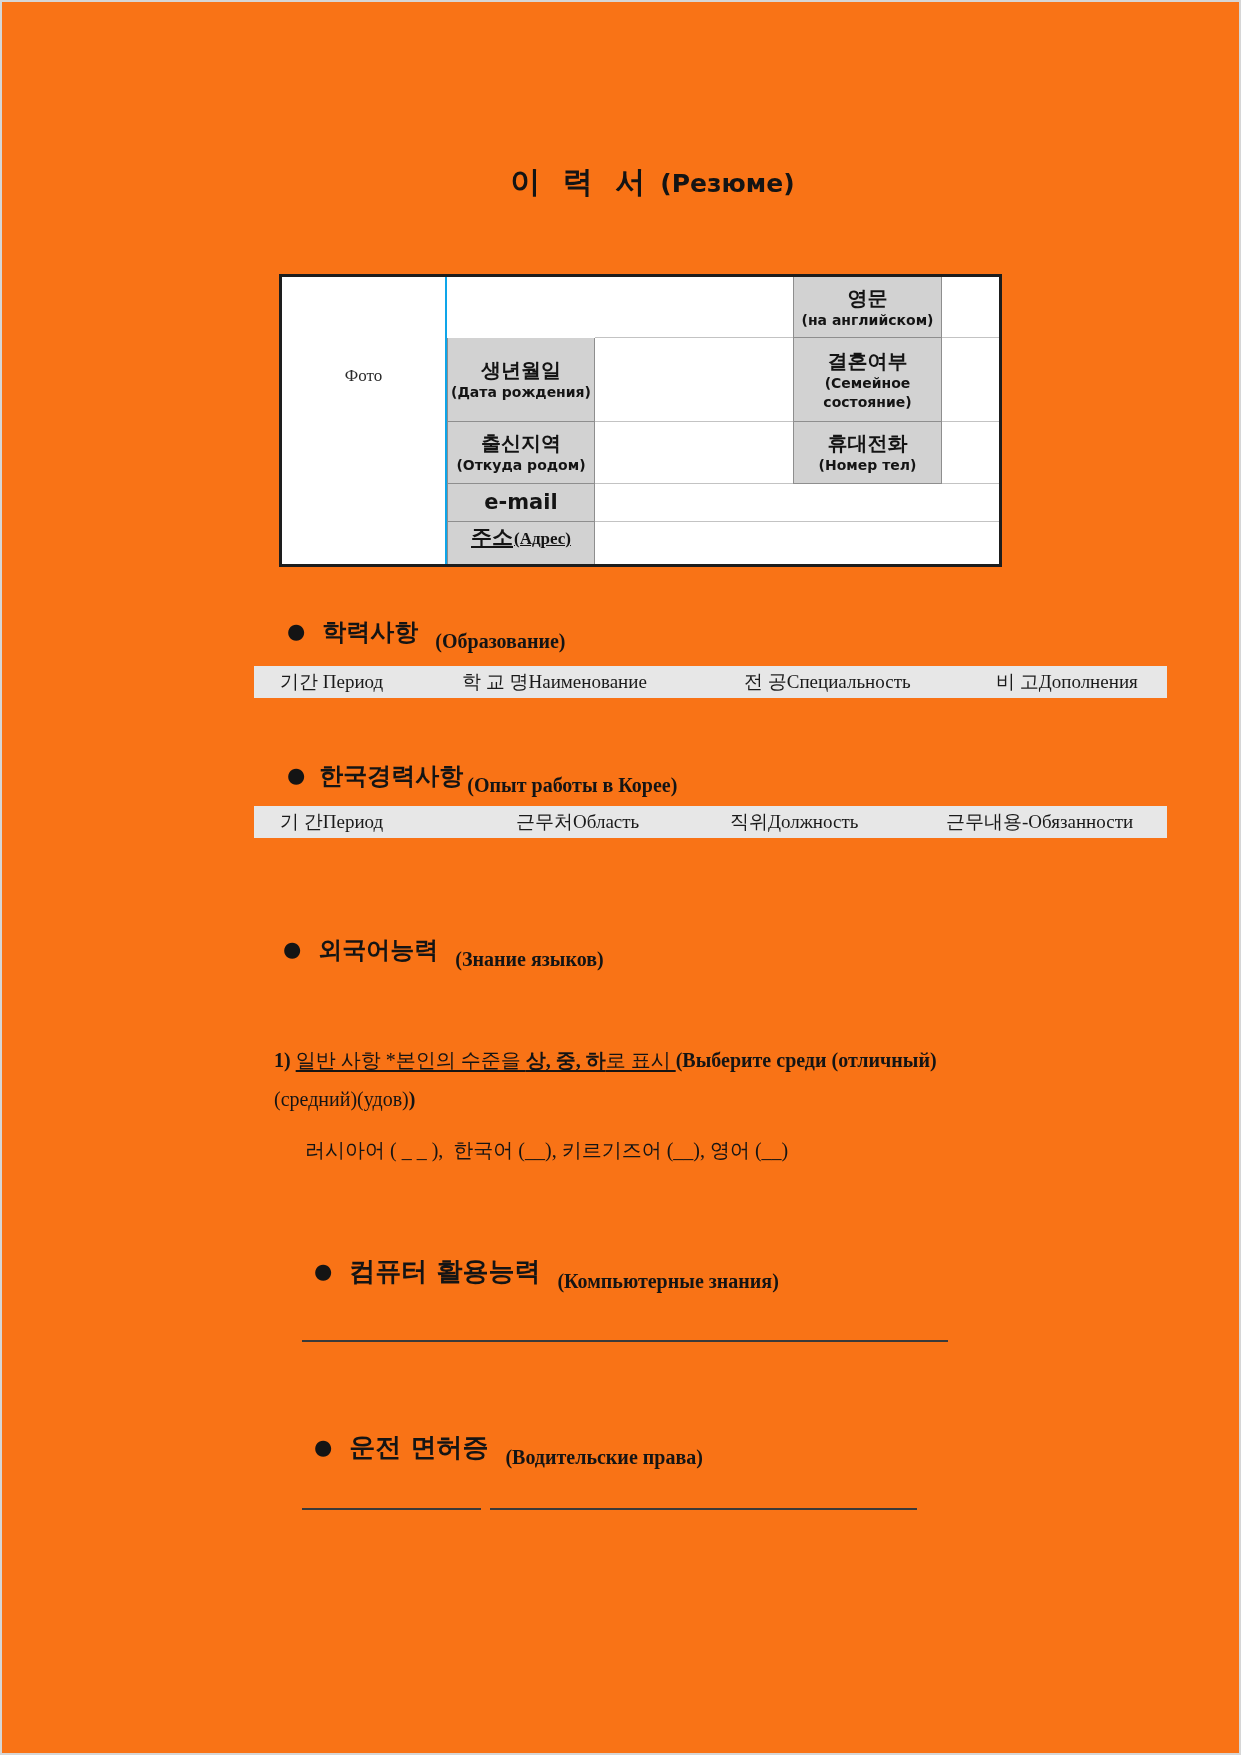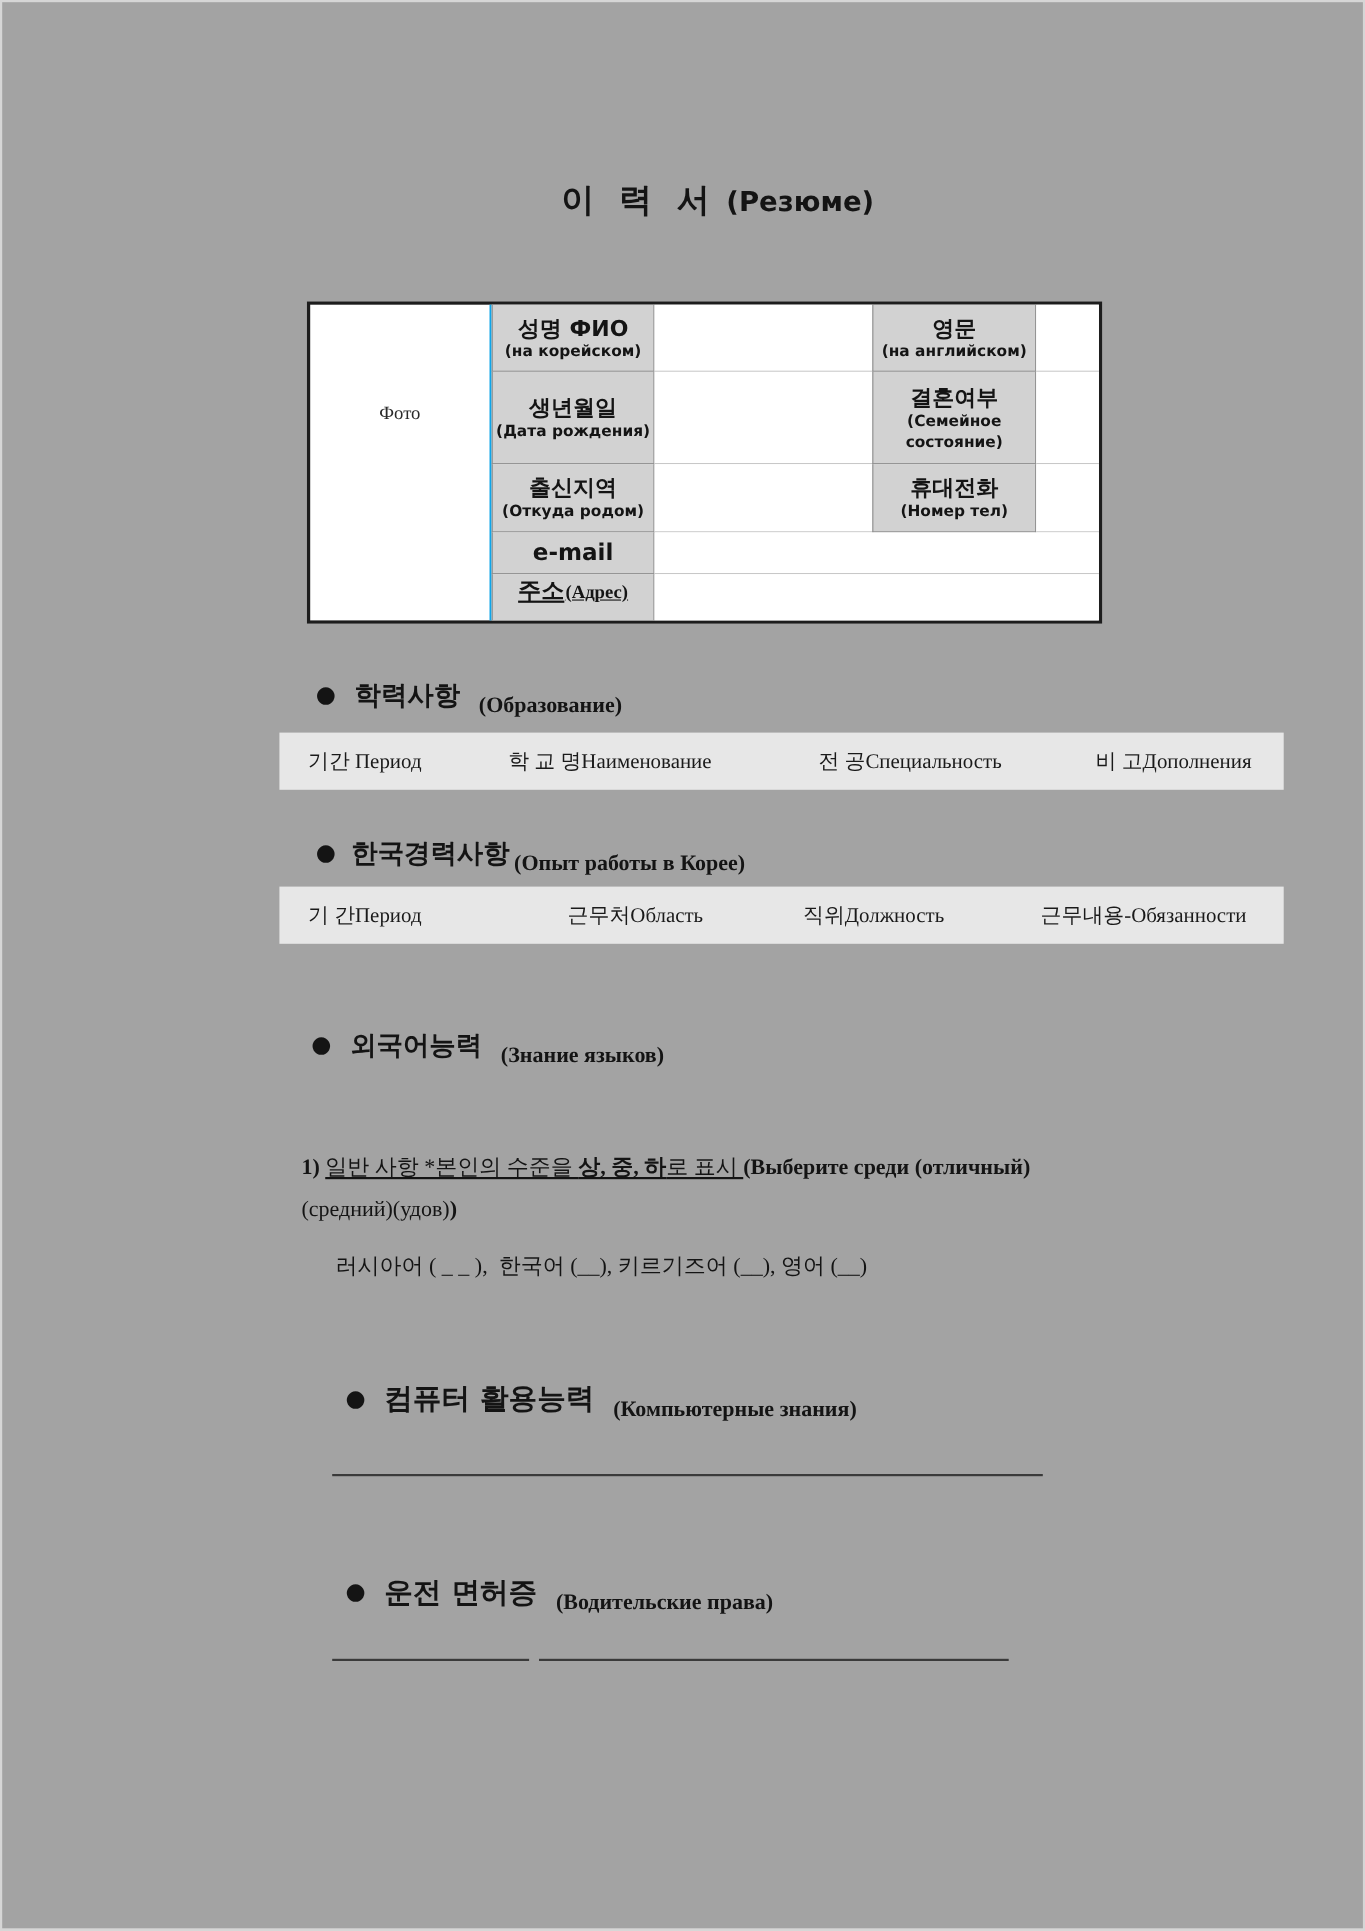--- a/index.html
+++ b/index.html
@@ -1,17 +1,17 @@
 <!DOCTYPE html>
 <html><head>
 <meta charset="utf-8">
 <style>
   html,body { margin:0; padding:0; background:#ffffff; }
   .page {
-    position:relative; width:1241px; height:1755px; background:#a3a3a3;
+    position:relative; width:1241px; height:1755px; background:#f97316;
     box-sizing:border-box; border:2px solid #d6d6d6; overflow:hidden;
     font-family:"DejaVu Sans", sans-serif; color:#141414;
   }
 
   
   .title-wrap { position:absolute; top:160px; left:0; width:100%; text-align:center; }
   .title-inner { display:inline-block; transform:translateX(32px); white-space:nowrap; }
   .title-ko { font-weight:700; font-size:30px; letter-spacing:6px; }
   .title-ru { font-weight:700; font-size:25px; margin-left:4px; }
 
@@ -44,21 +44,21 @@
 
   
   .sec { position:absolute; display:flex; align-items:center; gap:17px; white-space:nowrap; }
   .sec .bullet { font-size:21px; line-height:1; }
   .sec .ko { font-weight:700; font-size:24px; }
   .sec .ru { font-weight:700; font-size:20px; font-family:"Liberation Serif", serif;margin-top:20px; }
   .sec2 .ko { font-size:26px; }
 
   
   .bar {
-    position:absolute; left:252px; width:913px; height:52px; background:#e7e7e7;
+    position:absolute; left:252px; width:913px; height:32px; background:#e7e7e7;
     font-family:"Liberation Serif", serif; font-size:19px; color:#1a1a1a;
   }
   .bar span { position:absolute; top:50%; transform:translateY(-50%); white-space:nowrap; }
 
   
   .note { position:absolute; left:252px; font-family:"Liberation Serif", serif; font-size:20px; white-space:pre; }
   .b { font-weight:700; }
   .u { text-decoration:underline; text-underline-offset:3px; }
 
   
@@ -75,24 +75,20 @@
       <span class="title-ru">(Резюме)</span>
     </div>
   </div>
 
   <div class="info-table">
 
     <div class="cell photo-cell">
       <span>Фото</span>
     </div>
 
-    <div class="cell lbl" style="grid-column:2;grid-row:1;">
-      <span class="ko">성명 ФИО</span>
-      <span class="ru">(на корейском)</span>
-    </div>
     <div class="cell val" style="grid-column:3;grid-row:1;"></div>
     <div class="cell lbl" style="grid-column:4;grid-row:1;">
       <span class="ko">영문</span>
       <span class="ru">(на английском)</span>
     </div>
     <div class="cell val" style="grid-column:5;grid-row:1;"></div>
 
     <div class="cell lbl" style="grid-column:2;grid-row:2;">
       <span class="ko">생년월일</span>
       <span class="ru">(Дата рождения)</span>

